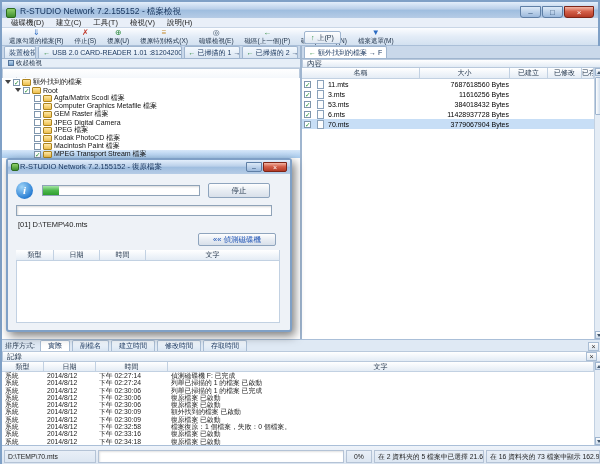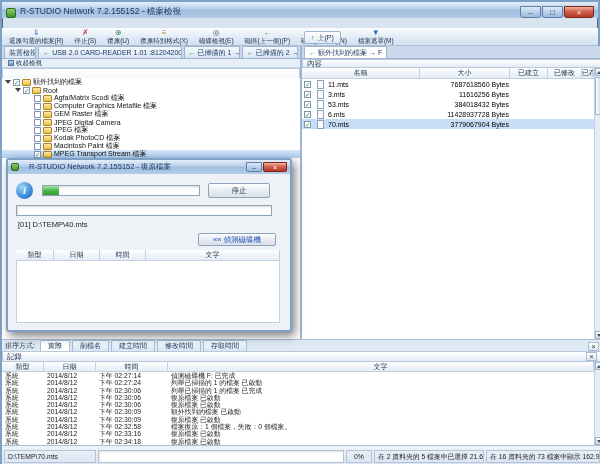--- a/index.html
+++ b/index.html
@@ -65,21 +65,21 @@
 .logrows{position:absolute;left:0;top:370px;width:592px;height:73px;background:#fff;overflow:hidden}
 .lrow{display:grid;grid-template-columns:42px 52px 72px 1fr;height:7.3px;font-size:6.8px;line-height:7.3px;color:#222;white-space:nowrap;overflow:hidden}
 .lrow span{padding-left:3px;overflow:hidden}
 
 .statusbar{position:absolute;left:0;top:443px;width:600px;height:21px;background:linear-gradient(#eef3fa,#d8e3f0);border-top:1px solid #aabfd8}
 .seg{position:absolute;top:4px;height:13px;border:1px solid #b4c3d6;font-size:6.8px;line-height:11px;padding:0 3px;color:#222;white-space:nowrap;overflow:hidden}
 .seg-track{padding:0;background:#fff;box-shadow:inset 1px 1px 2px rgba(0,0,0,.12)}
 .pfill{height:100%;background:linear-gradient(#a5e6a5,#4db84d 50%,#2e9e2e)}
 
 .dialog{position:absolute;left:4px;top:156px;width:286px;height:174px;background:#eef2f7;border:2px solid #7fa0c6;border-radius:3px;box-shadow:3px 4px 10px rgba(0,0,0,.5);z-index:5}
-.dlg-titlebar{height:14px;background:linear-gradient(#e3eefb,#b9cfe9 45%,#9ebddf 50%,#b6cce6);display:flex;align-items:center;padding:0 3px;gap:10px}
+.dlg-titlebar{height:14px;background:linear-gradient(#e3eefb,#b9cfe9 45%,#9ebddf 50%,#b6cce6);display:flex;align-items:center;padding:0 3px;gap:1px}
 .dlg-title{font-size:7.5px;color:#17345c;white-space:nowrap;overflow:hidden;max-width:200px}
 .dlg-btn{width:16px;height:10px;font-size:7px;line-height:9px;text-align:center;background:linear-gradient(#dce9f7,#9cb9dc);border:1px solid #5f7fa6;border-radius:0 0 2px 2px;color:#2a4a70}
 .dlg-btn.close{width:24px;background:linear-gradient(#f2b5a4,#d4604a 45%,#b33a26);color:#fff;border-color:#7c2417}
 .info-icon{position:absolute;left:8px;top:22px;width:17px;height:17px;border-radius:50%;background:radial-gradient(circle at 35% 30%,#9fd4f7,#2a7fd4 70%,#1b5aa6);color:#fff;font-family:"Liberation Serif","DejaVu Serif",serif;font-style:italic;font-weight:bold;font-size:11px;text-align:center;line-height:16px}
 .ptrack{position:absolute;height:11px;background:#fff;border:1px solid #8fa3b8;box-shadow:inset 1px 1px 2px rgba(0,0,0,.15)}
 .btn{position:absolute;background:linear-gradient(#fefefe,#e8edf3 50%,#d8e0ea);border:1px solid #8ea4bd;border-radius:2px;font-size:7.5px;color:#1c2f46;text-align:center}
 .hidelog{color:#1a50b4}
 .dlg-file{position:absolute;left:10px;top:60px;font-size:7.5px;color:#222;white-space:nowrap}
 .dlg-cols{position:absolute;left:8px;top:90px;width:264px;display:grid;grid-template-columns:38px 46px 46px 1fr;height:11px}
 .dlg-body{position:absolute;left:8px;top:101px;width:264px;height:62px;background:#fff;border:1px solid #c2d1e2;border-top:none}
@@ -92,20 +92,27 @@
   <div class="titlebar">
     <span class="app-icon"></span>
     <span class="title-text">R-STUDIO Network 7.2.155152 - 檔案檢視</span>
     <span class="win-controls">
       <span class="win-btn">–</span>
       <span class="win-btn">□</span>
       <span class="win-btn close">×</span>
     </span>
   </div>
 
+  <div class="menubar">
+    <span class="menu-item">磁碟機(D)</span>
+    <span class="menu-item">建立(C)</span>
+    <span class="menu-item">工具(T)</span>
+    <span class="menu-item">檢視(V)</span>
+    <span class="menu-item">說明(H)</span>
+  </div>
 
   <div class="toolbar">
     <div class="tb-btn">
       <span class="tb-icon ic-blue">⇓</span>
       <span class="tb-label">還原勾選的檔案(R)</span>
     </div>
     <div class="tb-btn">
       <span class="tb-icon ic-red">✗</span>
       <span class="tb-label">停止(S)</span>
     </div>

